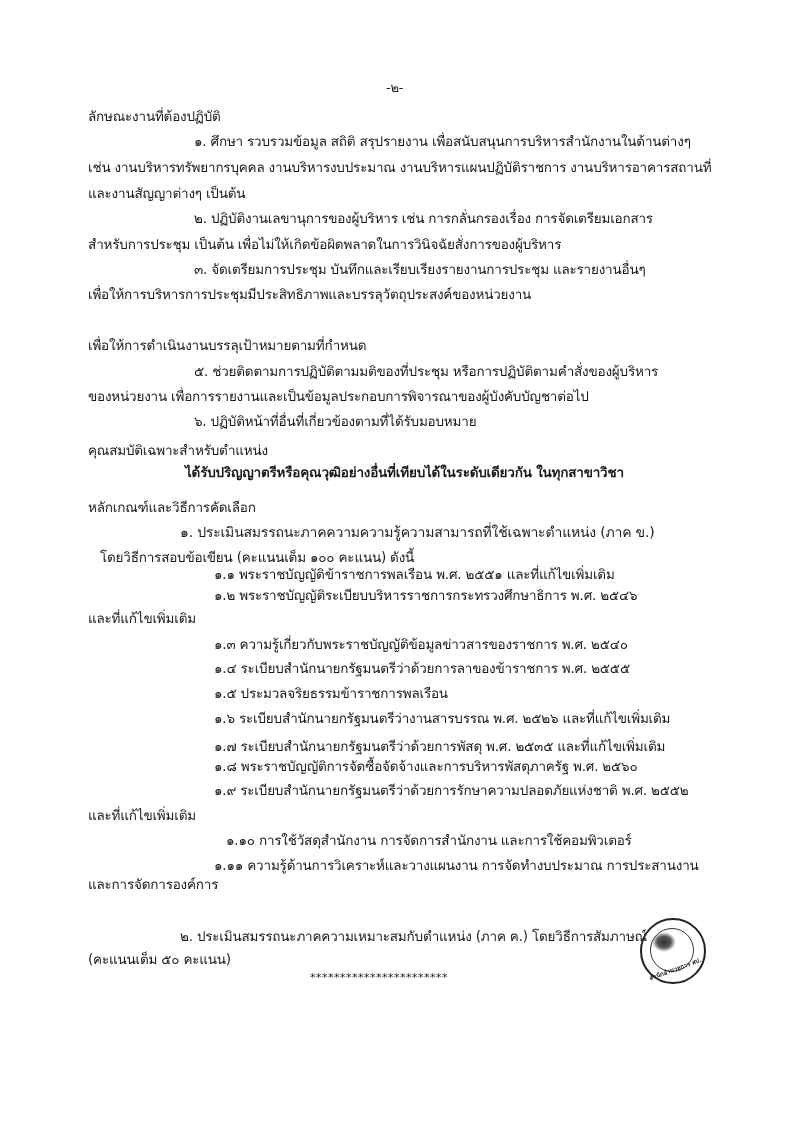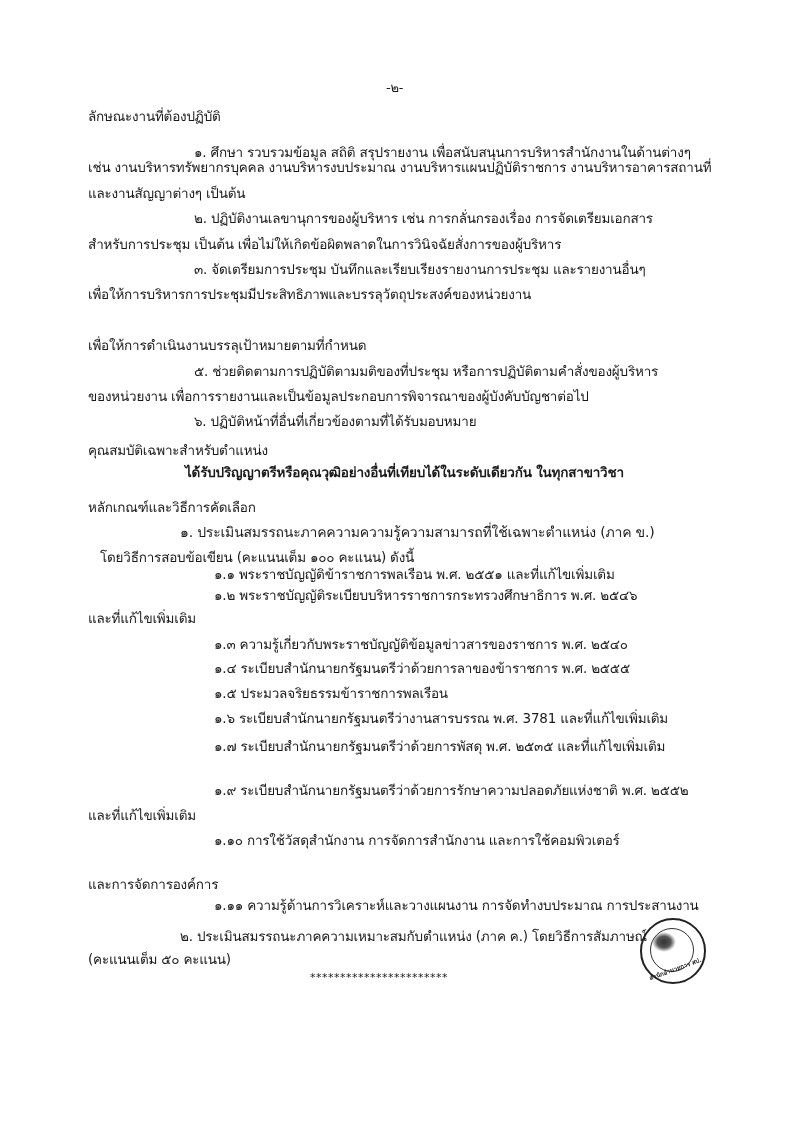--- a/index.html
+++ b/index.html
@@ -31,21 +31,21 @@
       transform: rotate(-20deg);
     }
   </style>
 </head>
 <body>
 
 <div class="page">
   <div class="line pnum">-๒-</div>
 
   <div class="line bold" style="left:88px;top:106px;">ลักษณะงานที่ต้องปฏิบัติ</div>
-  <div class="line" style="left:194px;top:142px;">๑. ศึกษา รวบรวมข้อมูล สถิติ สรุปรายงาน เพื่อสนับสนุนการบริหารสำนักงานในด้านต่างๆ</div>
+  <div class="line" style="left:194px;top:131px;">๑. ศึกษา รวบรวมข้อมูล สถิติ สรุปรายงาน เพื่อสนับสนุนการบริหารสำนักงานในด้านต่างๆ</div>
   <div class="line" style="left:88px;top:157px;">เช่น งานบริหารทรัพยากรบุคคล งานบริหารงบประมาณ งานบริหารแผนปฏิบัติราชการ งานบริหารอาคารสถานที่</div>
   <div class="line" style="left:88px;top:183px;">และงานสัญญาต่างๆ เป็นต้น</div>
   <div class="line" style="left:194px;top:208px;">๒. ปฏิบัติงานเลขานุการของผู้บริหาร เช่น การกลั่นกรองเรื่อง การจัดเตรียมเอกสาร</div>
   <div class="line" style="left:88px;top:234px;">สำหรับการประชุม เป็นต้น เพื่อไม่ให้เกิดข้อผิดพลาดในการวินิจฉัยสั่งการของผู้บริหาร</div>
   <div class="line" style="left:194px;top:259px;">๓. จัดเตรียมการประชุม  บันทึกและเรียบเรียงรายงานการประชุม และรายงานอื่นๆ</div>
   <div class="line" style="left:88px;top:284px;text-align:center;">เพื่อให้การบริหารการประชุมมีประสิทธิภาพและบรรลุวัตถุประสงค์ของหน่วยงาน</div>
   <div class="line" style="left:88px;top:335px;">เพื่อให้การดำเนินงานบรรลุเป้าหมายตามที่กำหนด</div>
   <div class="line" style="left:194px;top:361px;">๕. ช่วยติดตามการปฏิบัติตามมติของที่ประชุม หรือการปฏิบัติตามคำสั่งของผู้บริหาร</div>
   <div class="line" style="left:88px;top:386px;">ของหน่วยงาน เพื่อการรายงานและเป็นข้อมูลประกอบการพิจารณาของผู้บังคับบัญชาต่อไป</div>
   <div class="line" style="left:194px;top:411px;">๖. ปฏิบัติหน้าที่อื่นที่เกี่ยวข้องตามที่ได้รับมอบหมาย</div>
@@ -55,26 +55,27 @@
 
   <div class="line bold" style="left:88px;top:497px;">หลักเกณฑ์และวิธีการคัดเลือก</div>
   <div class="line bold" style="left:180px;top:522px;font-size:14px;">๑. ประเมินสมรรถนะภาคความความรู้ความสามารถที่ใช้เฉพาะตำแหน่ง (ภาค ข.)</div>
   <div class="line" style="left:88px;top:547px;margin-left:12px;">โดยวิธีการสอบข้อเขียน (คะแนนเต็ม ๑๐๐ คะแนน) ดังนี้</div>
   <div class="line" style="left:214px;top:564px;">๑.๑ พระราชบัญญัติข้าราชการพลเรือน พ.ศ. ๒๕๕๑ และที่แก้ไขเพิ่มเติม</div>
   <div class="line" style="left:214px;top:585px;">๑.๒ พระราชบัญญัติระเบียบบริหารราชการกระทรวงศึกษาธิการ พ.ศ. ๒๕๔๖</div>
   <div class="line" style="left:88px;top:608px;">และที่แก้ไขเพิ่มเติม</div>
   <div class="line" style="left:214px;top:634px;">๑.๓ ความรู้เกี่ยวกับพระราชบัญญัติข้อมูลข่าวสารของราชการ พ.ศ. ๒๕๔๐</div>
   <div class="line" style="left:214px;top:658px;">๑.๔ ระเบียบสำนักนายกรัฐมนตรีว่าด้วยการลาของข้าราชการ พ.ศ. ๒๕๕๕</div>
   <div class="line" style="left:214px;top:683px;">๑.๕ ประมวลจริยธรรมข้าราชการพลเรือน</div>
-  <div class="line" style="left:214px;top:708px;">๑.๖ ระเบียบสำนักนายกรัฐมนตรีว่างานสารบรรณ พ.ศ. 3781 และที่แก้ไขเพิ่มเติม</div>
+  <div class="line" style="left:214px;top:708px;">๑.๖ ระเบียบสำนักนายกรัฐมนตรีว่างานสารบรรณ พ.ศ. ๒๕๒๖ และที่แก้ไขเพิ่มเติม</div>
   <div class="line" style="left:214px;top:736px;">๑.๗ ระเบียบสำนักนายกรัฐมนตรีว่าด้วยการพัสดุ พ.ศ. ๒๕๓๕ และที่แก้ไขเพิ่มเติม</div>
+  <div class="line" style="left:214px;top:756px;">๑.๘ พระราชบัญญัติการจัดซื้อจัดจ้างและการบริหารพัสดุภาครัฐ พ.ศ. ๒๕๖๐</div>
   <div class="line" style="left:214px;top:780px;">๑.๙ ระเบียบสำนักนายกรัฐมนตรีว่าด้วยการรักษาความปลอดภัยแห่งชาติ พ.ศ. ๒๕๕๒</div>
   <div class="line" style="left:88px;top:805px;">และที่แก้ไขเพิ่มเติม</div>
-  <div class="line" style="left:214px;top:830px;text-align:right;">๑.๑๐ การใช้วัสดุสำนักงาน การจัดการสำนักงาน และการใช้คอมพิวเตอร์</div>
-  <div class="line" style="left:214px;top:855px;margin-top:40px;">๑.๑๑ ความรู้ด้านการวิเคราะห์และวางแผนงาน การจัดทำงบประมาณ การประสานงาน</div>
+  <div class="line" style="left:226px;top:830px;text-align:right;">๑.๑๐ การใช้วัสดุสำนักงาน การจัดการสำนักงาน และการใช้คอมพิวเตอร์</div>
+  <div class="line" style="left:214px;top:855px;">๑.๑๑ ความรู้ด้านการวิเคราะห์และวางแผนงาน การจัดทำงบประมาณ การประสานงาน</div>
   <div class="line" style="left:88px;top:874px;">และการจัดการองค์การ</div>
   <div class="line bold" style="left:180px;top:926px;">๒. ประเมินสมรรถนะภาคความเหมาะสมกับตำแหน่ง (ภาค ค.) โดยวิธีการสัมภาษณ์</div>
   <div class="line" style="left:88px;top:949px;">(คะแนนเต็ม ๕๐ คะแนน)</div>
 
   <div class="line" style="left:310px;top:968px;font-size:11px;letter-spacing:0.5px;">***********************</div>
 
   <div class="stamp">
     <div class="stamp-inner"></div>
     <div class="stamp-bird"></div>
     <div class="stamp-text">สำนักอำนวยการ สป.</div>

